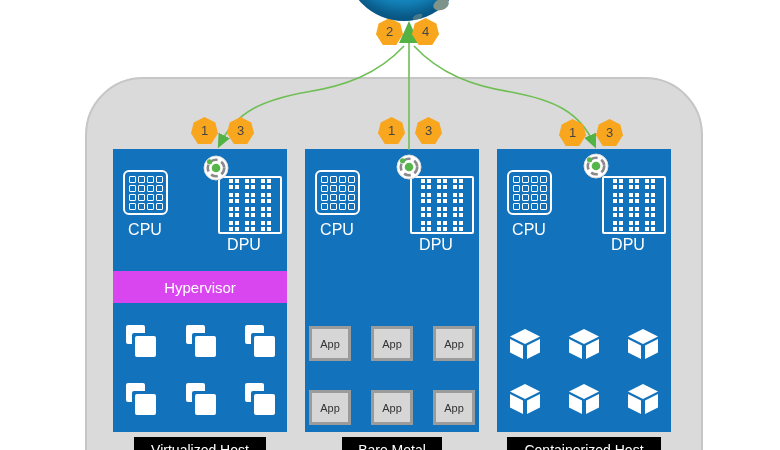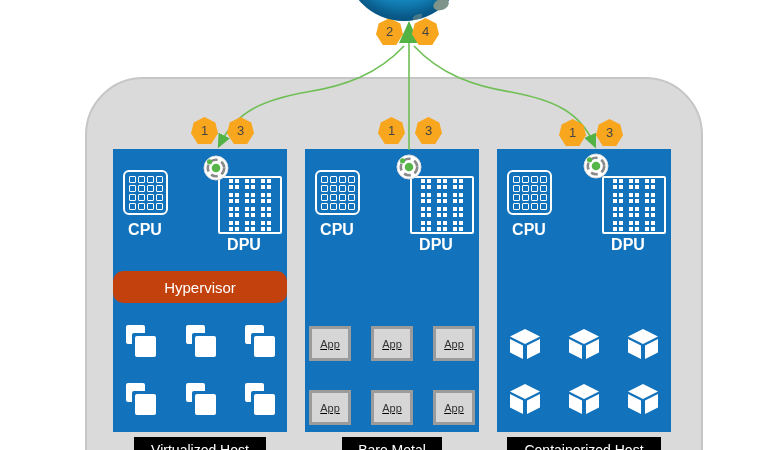--- a/index.html
+++ b/index.html
@@ -32,21 +32,21 @@
 
   
   .panel{
     top:149px;width:174px;height:283px;background:#1272bc;z-index:2;
   }
   .panel.p1{left:113px;}
   .panel.p2{left:305px;}
   .panel.p3{left:497px;}
 
   .chip-label{
-    position:absolute;color:#fff;font-size:16px;text-align:center;width:70px;font-weight:bold;
+    position:absolute;color:#fff;font-size:16px;text-align:center;width:70px;
   }
   .cpu-label{left:-3px;top:72px;}
   .dpu-label{left:96px;top:87px;}
 
   
   .cpu-chip{
     position:absolute;left:10px;top:21px;width:45px;height:45px;
     border:2px solid #fff;border-radius:6px;box-sizing:border-box;
     display:flex;align-items:center;justify-content:center;
   }
@@ -61,35 +61,35 @@
   }
   .dpu-grid{display:grid;grid-template-columns:repeat(3,10px);grid-template-rows:repeat(4,10px);column-gap:6px;row-gap:4px;}
   .cluster{display:grid;grid-template-columns:4px 4px;grid-template-rows:4px 4px;gap:2px;}
   .cluster i{background:#fff;display:block;}
 
   
   .cpoint{width:26px;height:26px;z-index:4;}
 
   
   .hyper{
-    position:absolute;left:0;top:122px;width:100%;height:32px;background:#c2410c;
-    color:#fff;font-size:15px;display:flex;align-items:center;justify-content:center;border-radius:10px;
+    position:absolute;left:0;top:122px;width:100%;height:32px;background:#d946ef;
+    color:#fff;font-size:15px;display:flex;align-items:center;justify-content:center;
   }
 
   
   .icon-row{position:absolute;left:0;width:100%;display:flex;justify-content:space-between;box-sizing:border-box;}
   .vm-row{padding:0 12px;}
   .vm-row.r1{top:176px;}
   .vm-row.r2{top:234px;}
   .vm{position:relative;width:31px;height:32px;}
   .vm .back{position:absolute;left:1px;top:0;width:19px;height:19px;background:#fff;border-radius:2px;}
   .vm .front{position:absolute;left:10px;top:11px;width:21px;height:21px;background:#fff;border-radius:2px;box-shadow:-3px -3px 0 #1272bc;}
 
   
-  .app-row{padding:0 4px;text-decoration:underline;}
+  .app-row{padding:0 4px;}
   .app-row.r1{top:177px;}
   .app-row.r2{top:241px;}
   .app-box{
     width:42px;height:35px;background:#d6d6d6;border:3px solid #9b9b9b;box-sizing:border-box;
     display:flex;align-items:center;justify-content:center;
     font-size:11px;color:#333;
   }
 
   
   .cube-row{padding:0 10px;}

